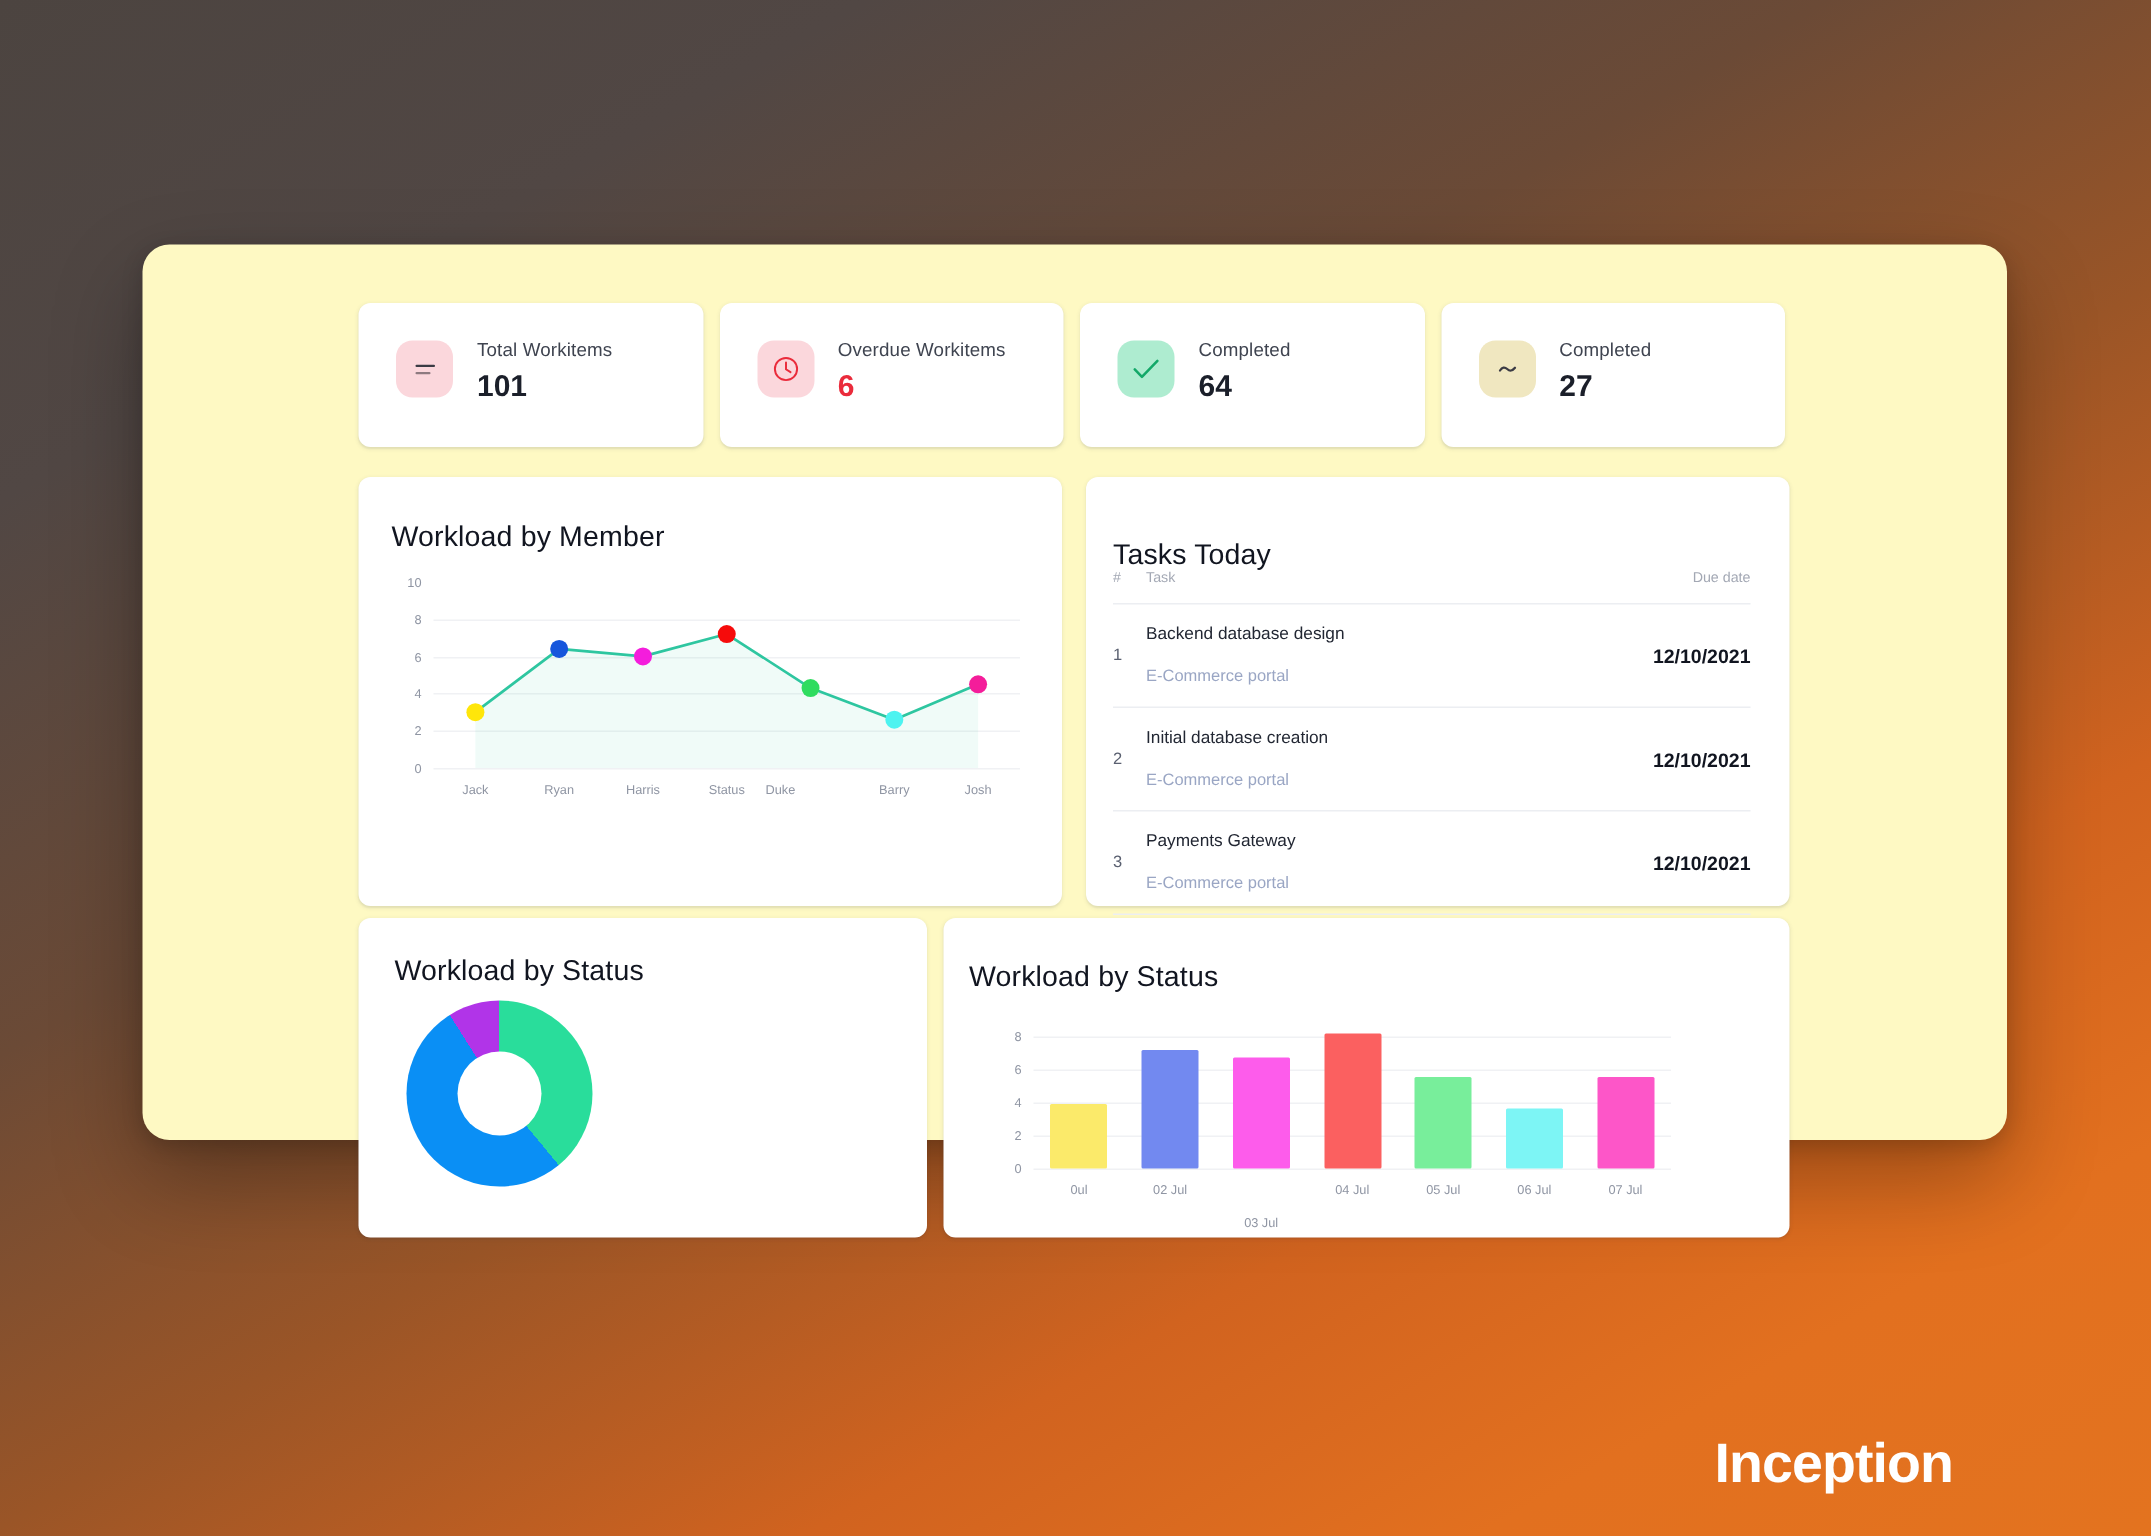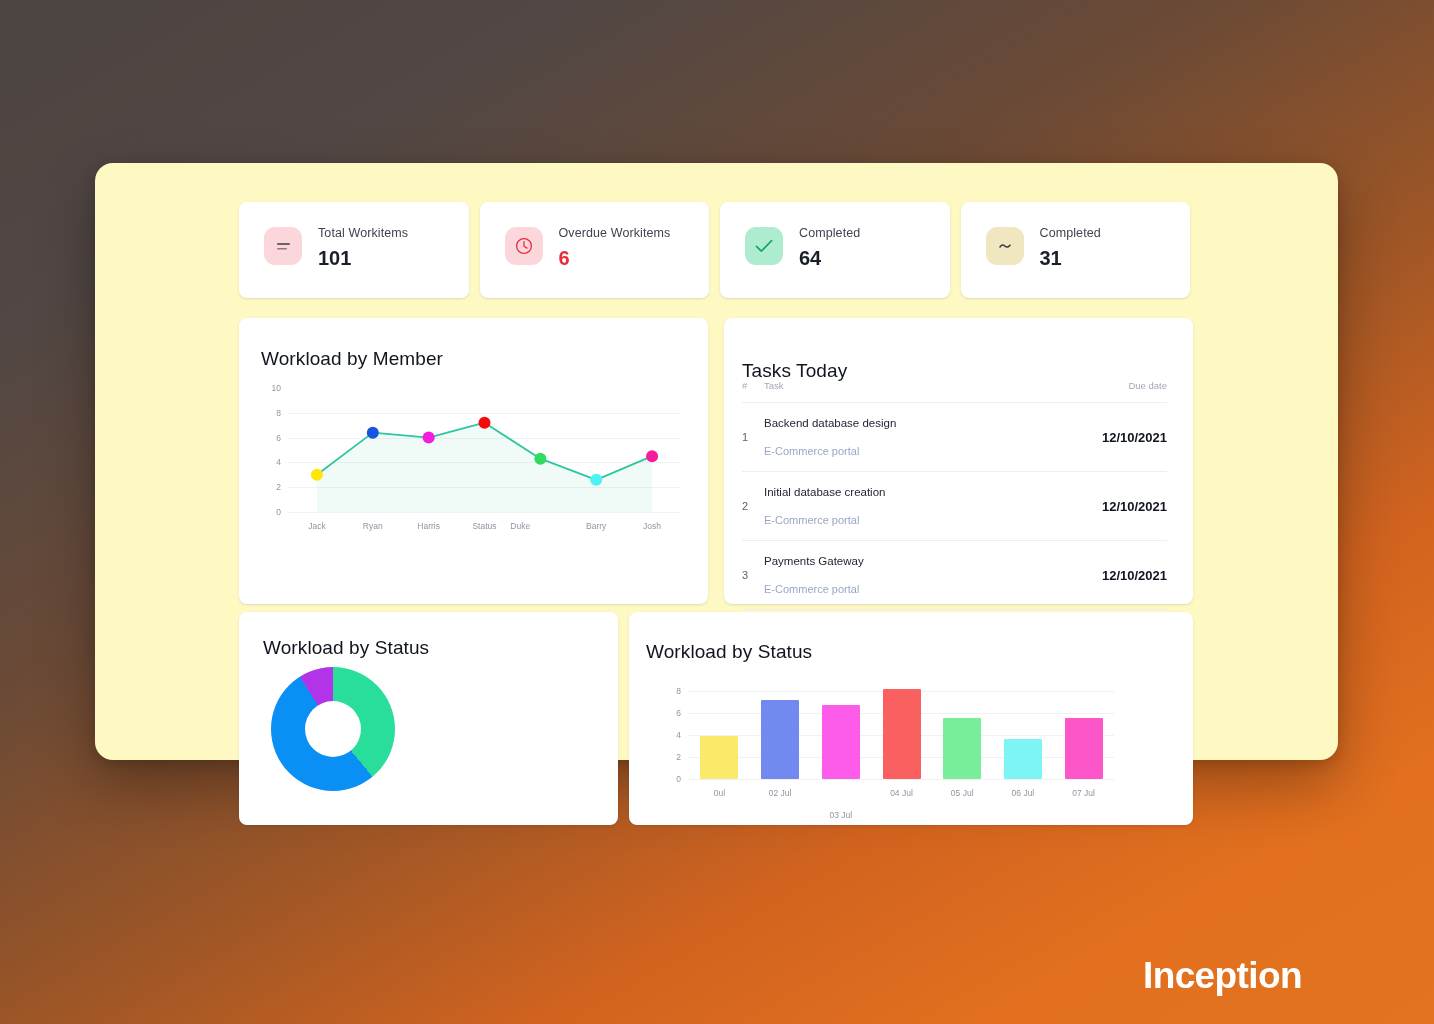--- a/index.html
+++ b/index.html
@@ -231,21 +231,21 @@
     </div>
 
     <div class="stat-card">
       <div class="stat-icon" style="background:#f0e7c0">
         <svg width="16" height="12" viewBox="0 0 16 12" aria-hidden="true">
           <path d="M3 7 Q5.2 3.6 7.8 6 Q10.4 8.4 13 5.2" fill="none" stroke="#3b3b44" stroke-width="1.5" stroke-linecap="round"></path>
         </svg>
       </div>
       <div class="stat-text">
         <div class="stat-label">Completed</div>
-        <div class="stat-value">31</div>
+        <div class="stat-value">27</div>
       </div>
     </div>
 
   </div>
 
   <div class="card" id="card-workload-member">
     <div class="card-title">Workload by Member</div>
     <div class="plot" id="line-plot" style="left:22px; top:62px; width:425px; height:160px;">
         <div class="gridline" style="left: 28px; top: 132px; width: 391px;"></div>
         <div class="axis-label" style="left: 0px; width: 20px; text-align: right; top: 127px;">0</div>

